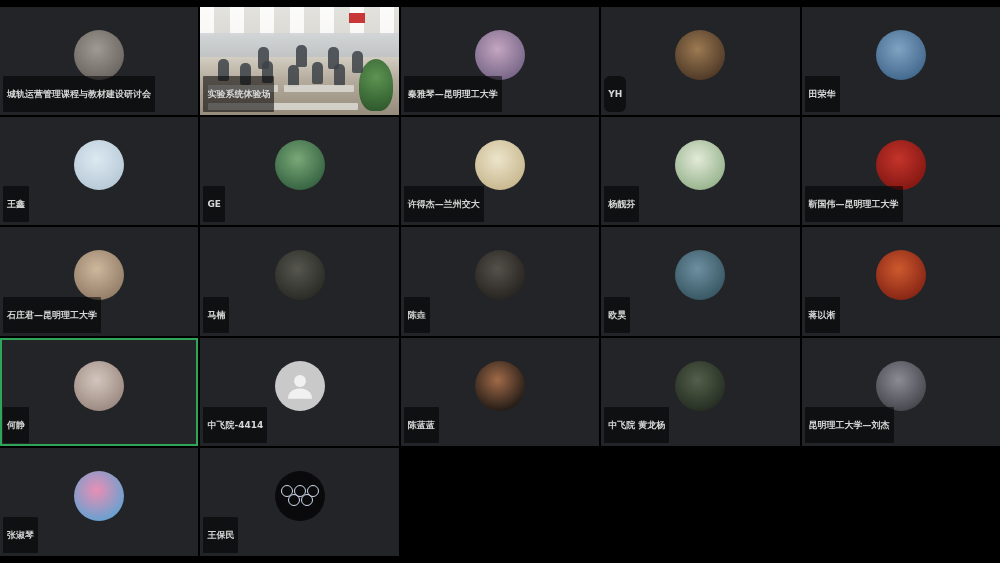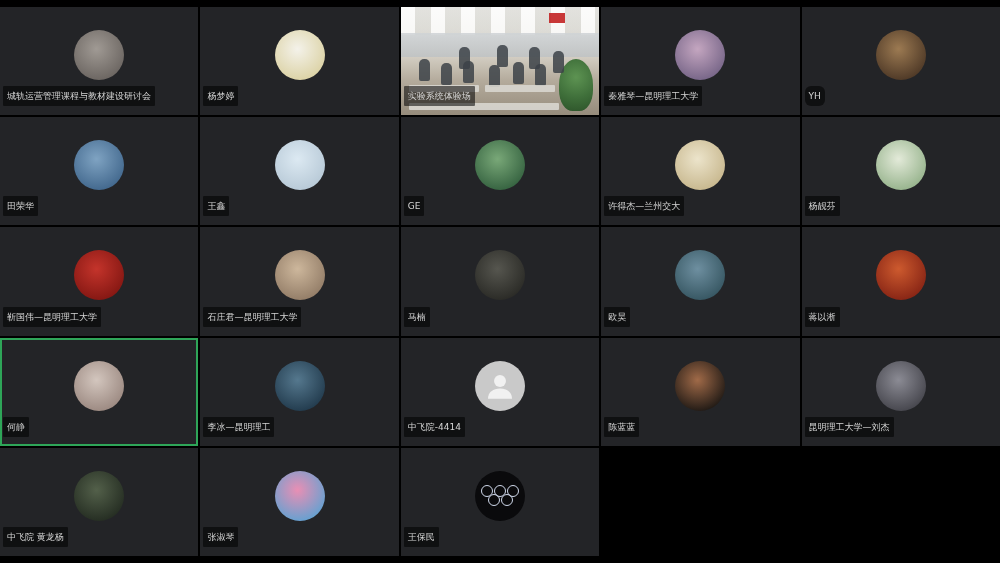--- a/index.html
+++ b/index.html
@@ -7,23 +7,23 @@
   #stage{position:absolute;top:0;left:0;width:1000px;height:563px;background:#000;}
   #grid{position:absolute;top:7px;left:0;right:0;bottom:7px;
     display:grid;grid-template-columns:repeat(5,1fr);grid-template-rows:repeat(5,1fr);
     gap:2px;background:#000;}
   .tile{position:relative;background:#232427;overflow:hidden;display:flex;
     align-items:center;justify-content:center;}
   .tile.active{box-shadow:inset 0 0 0 2px var(--accent,#2ea558);}
   .avatar{width:50px;height:50px;border-radius:50%;margin-bottom:12px;
     display:flex;align-items:center;justify-content:center;overflow:hidden;flex-shrink:0;}
   .avatar svg{width:34px;height:34px;display:block;}
-  .name-label{position:absolute;left:3px;bottom:9px;max-width:95%;
+  .name-label{position:absolute;left:3px;bottom:3px;max-width:95%;
     font-size:9px;line-height:12px;color:#d6d6d6;background:rgba(0,0,0,0.55);
-    padding:4px 4px;border-radius:1px;white-space:nowrap;overflow:hidden;text-overflow:ellipsis;}
+    padding:12px 4px;border-radius:1px;white-space:nowrap;overflow:hidden;text-overflow:ellipsis;font-weight:bold;}
   
   .video-scene{position:absolute;inset:0;}
   .v-room{position:absolute;inset:0;
     background:linear-gradient(180deg,#f4f3f0 0%,#e9e7e1 22%,#d4cfc4 45%,#b4ab9c 68%,#968c7c 100%);}
   .v-lights{position:absolute;top:0;left:0;right:0;height:26%;
     background:repeating-linear-gradient(90deg,rgba(255,255,255,.9) 0 14px,rgba(205,205,200,.55) 14px 30px);
     opacity:.8;}
   .v-backwall{position:absolute;top:24%;left:0;right:0;height:22%;
     background:linear-gradient(180deg,#cfd3d6 0%,#bec2c4 100%);opacity:.85;}
   .v-person{position:absolute;width:11px;height:22px;border-radius:5px 5px 2px 2px;background:#3c4248;opacity:.85;}
@@ -40,24 +40,20 @@
 </head>
 <body>
 
 <div id="stage">
   <div id="grid" style="--accent: #2ea558;">
   <div class="tile" style="background: rgb(35, 36, 39);">
     <div class="avatar" style="background: radial-gradient(circle at 45% 38%, rgb(160, 154, 148) 0%, rgb(102, 96, 92) 85%);"></div>
     <span class="name-label" style="background: rgba(0, 0, 0, 0.55); color: rgb(214, 214, 214);">城轨运营管理课程与教材建设研讨会</span>
   </div>
 
-  <div class="tile" style="background: rgb(35, 36, 39);">
-    <div class="avatar" style="background: radial-gradient(circle at 45% 38%, rgb(244, 242, 234) 0%, rgb(217, 207, 158) 85%);"></div>
-    <span class="name-label" style="background: rgba(0, 0, 0, 0.55); color: rgb(214, 214, 214);">杨梦婷</span>
-  </div>
 
   <div class="tile" style="background: rgb(35, 36, 39);">
         <div class="video-scene">
           <div class="v-room"></div>
           <div class="v-lights"></div>
           <div class="v-backwall"></div>
           <div class="v-flag"></div>
           <div class="v-plant"></div>
           <div class="v-person" style="left: 18px; top: 52px;"></div>
           <div class="v-person" style="left: 40px; top: 56px;"></div>
@@ -121,64 +117,64 @@
     <div class="avatar" style="background: radial-gradient(circle at 45% 38%, rgb(205, 183, 156) 0%, rgb(141, 119, 98) 85%);"></div>
     <span class="name-label" style="background: rgba(0, 0, 0, 0.55); color: rgb(214, 214, 214);">石庄君—昆明理工大学</span>
   </div>
 
   <div class="tile" style="background: rgb(35, 36, 39);">
     <div class="avatar" style="background: radial-gradient(circle at 45% 38%, rgb(86, 86, 79) 0%, rgb(38, 38, 34) 85%);"></div>
     <span class="name-label" style="background: rgba(0, 0, 0, 0.55); color: rgb(214, 214, 214);">马楠</span>
   </div>
 
 
+  <div class="tile" style="background: rgb(35, 36, 39);">
+    <div class="avatar" style="background: radial-gradient(circle at 45% 38%, rgb(85, 80, 74) 0%, rgb(33, 31, 28) 85%);"></div>
+    <span class="name-label" style="background: rgba(0, 0, 0, 0.55); color: rgb(214, 214, 214);">陈垚</span>
+  </div>
 
   <div class="tile" style="background: rgb(35, 36, 39);">
     <div class="avatar" style="background: radial-gradient(circle at 45% 38%, rgb(110, 143, 160) 0%, rgb(49, 81, 92) 85%);"></div>
     <span class="name-label" style="background: rgba(0, 0, 0, 0.55); color: rgb(214, 214, 214);">欧昊</span>
   </div>
 
   <div class="tile" style="background: rgb(35, 36, 39);">
     <div class="avatar" style="background: radial-gradient(circle at 45% 38%, rgb(205, 90, 46) 0%, rgb(128, 31, 18) 85%);"></div>
     <span class="name-label" style="background: rgba(0, 0, 0, 0.55); color: rgb(214, 214, 214);">蒋以淅</span>
   </div>
 
   <div class="tile active" style="background: rgb(35, 36, 39);">
     <div class="avatar" style="background: radial-gradient(circle at 45% 38%, rgb(211, 198, 190) 0%, rgb(150, 131, 123) 85%);"></div>
     <span class="name-label" style="background: rgba(0, 0, 0, 0.55); color: rgb(214, 214, 214);">何静</span>
   </div>
 
-  <div class="tile" style="background: rgb(35, 36, 39);">
-    <div class="avatar" style="background: radial-gradient(circle at 45% 38%, rgb(85, 120, 142) 0%, rgb(29, 53, 71) 85%);"></div>
-    <span class="name-label" style="background: rgba(0, 0, 0, 0.55); color: rgb(214, 214, 214);">李冰—昆明理工</span>
-  </div>
 
   <div class="tile" style="background: rgb(35, 36, 39);">
     <div class="avatar default" style="background: rgb(201, 201, 201);">
           <svg viewBox="0 0 24 24">
             <circle cx="12" cy="8.5" r="4.2" fill="#f1f1f1"></circle>
             <path d="M3.5 21c0-4.6 3.8-7.2 8.5-7.2s8.5 2.6 8.5 7.2z" fill="#f1f1f1"></path>
           </svg>
         </div>
     <span class="name-label" style="background: rgba(0, 0, 0, 0.55); color: rgb(214, 214, 214);">中飞院-4414</span>
   </div>
 
   <div class="tile" style="background: rgb(35, 36, 39); justify-content: center;">
     <div class="avatar" style="background: radial-gradient(circle at 45% 38%, rgb(160, 106, 72) 0%, rgb(20, 18, 16) 85%);"></div>
     <span class="name-label" style="background: rgba(0, 0, 0, 0.55); color: rgb(214, 214, 214);">陈蓝蓝</span>
   </div>
 
   <div class="tile" style="background: rgb(35, 36, 39);">
-    <div class="avatar" style="background: radial-gradient(circle at 45% 38%, rgb(139, 139, 148) 0%, rgb(63, 63, 70) 85%);"></div>
-    <span class="name-label" style="background: rgba(0, 0, 0, 0.55); color: rgb(214, 214, 214);">昆明理工大学—刘杰</span>
+    <div class="avatar" style="background: radial-gradient(circle at 45% 38%, rgb(83, 96, 74) 0%, rgb(32, 40, 30) 85%);"></div>
+    <span class="name-label" style="background: rgba(0, 0, 0, 0.55); color: rgb(214, 214, 214);">中飞院 黄龙杨</span>
   </div>
 
   <div class="tile" style="background: rgb(35, 36, 39);">
-    <div class="avatar" style="background: radial-gradient(circle at 45% 38%, rgb(83, 96, 74) 0%, rgb(32, 40, 30) 85%);"></div>
-    <span class="name-label" style="background: rgba(0, 0, 0, 0.55); color: rgb(214, 214, 214);">中飞院 黄龙杨</span>
+    <div class="avatar" style="background: radial-gradient(circle at 45% 38%, rgb(139, 139, 148) 0%, rgb(63, 63, 70) 85%);"></div>
+    <span class="name-label" style="background: rgba(0, 0, 0, 0.55); color: rgb(214, 214, 214);">昆明理工大学—刘杰</span>
   </div>
 
   <div class="tile" style="background: rgb(35, 36, 39);">
     <div class="avatar" style="background: radial-gradient(circle at 45% 38%, rgb(233, 143, 180) 0%, rgb(87, 163, 212) 85%);"></div>
     <span class="name-label" style="background: rgba(0, 0, 0, 0.55); color: rgb(214, 214, 214);">张淑琴</span>
   </div>
 
   <div class="tile" style="background: rgb(35, 36, 39);">
     <div class="avatar" style="background: rgb(10, 10, 12);">
           <div class="rings">

